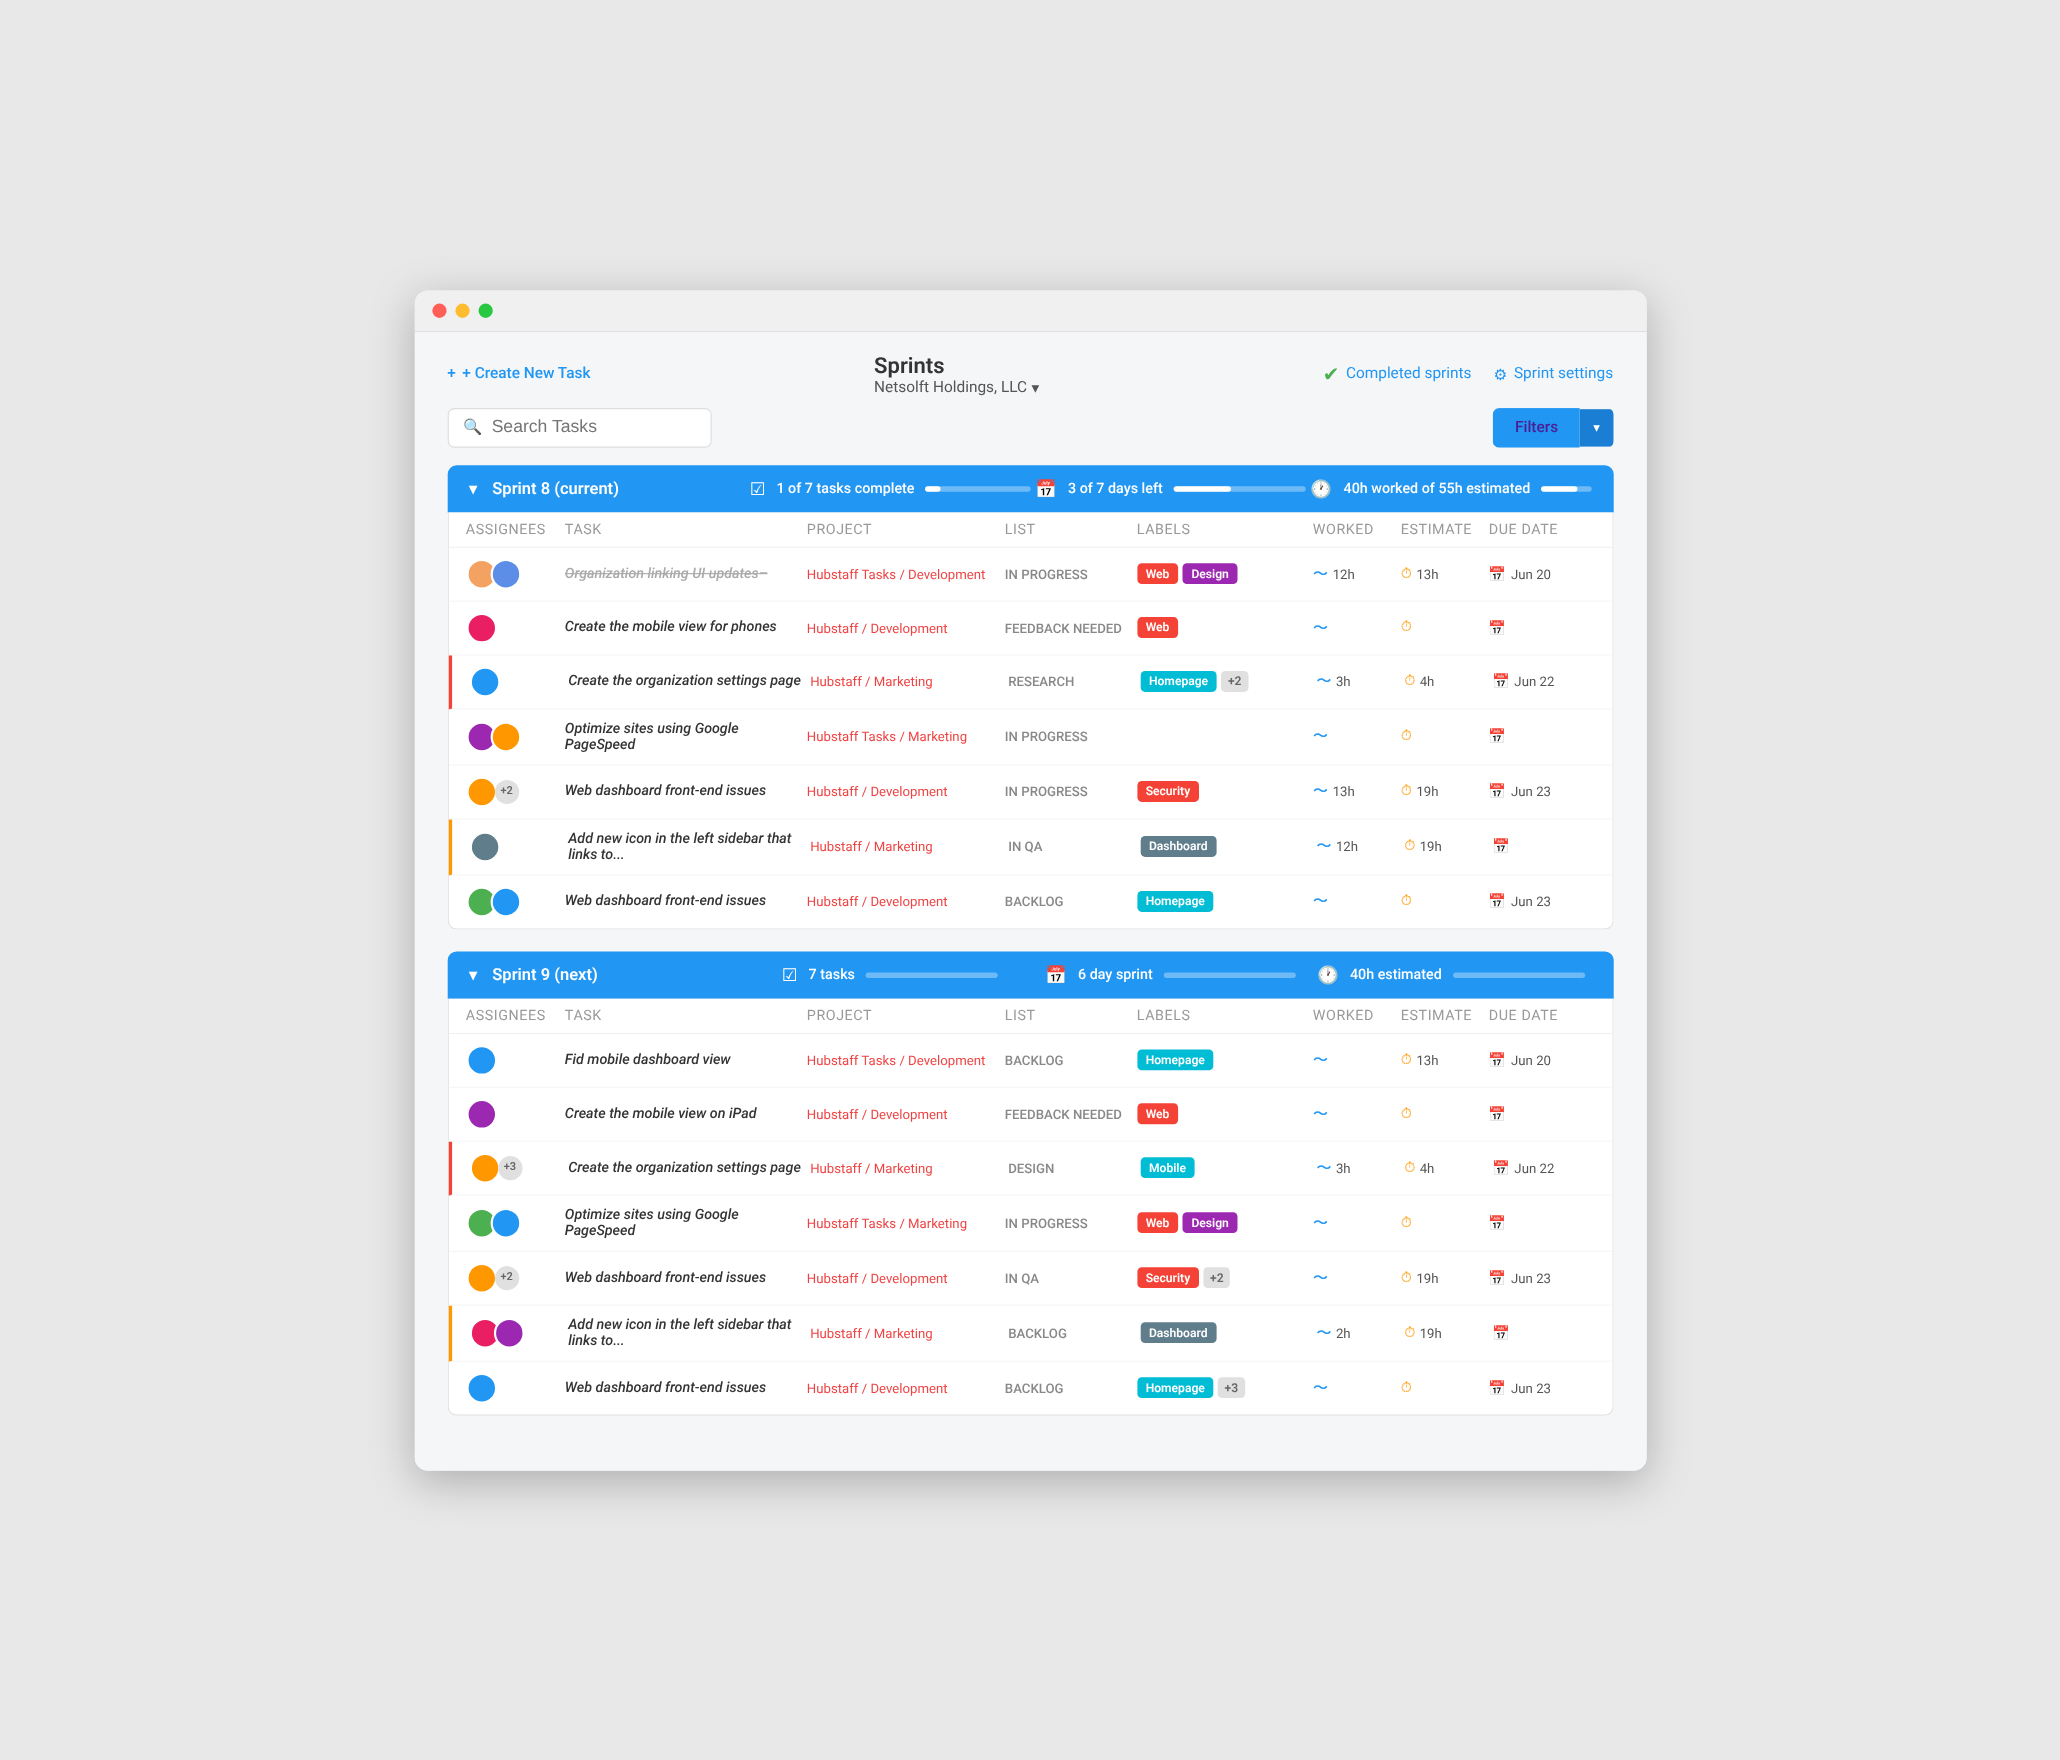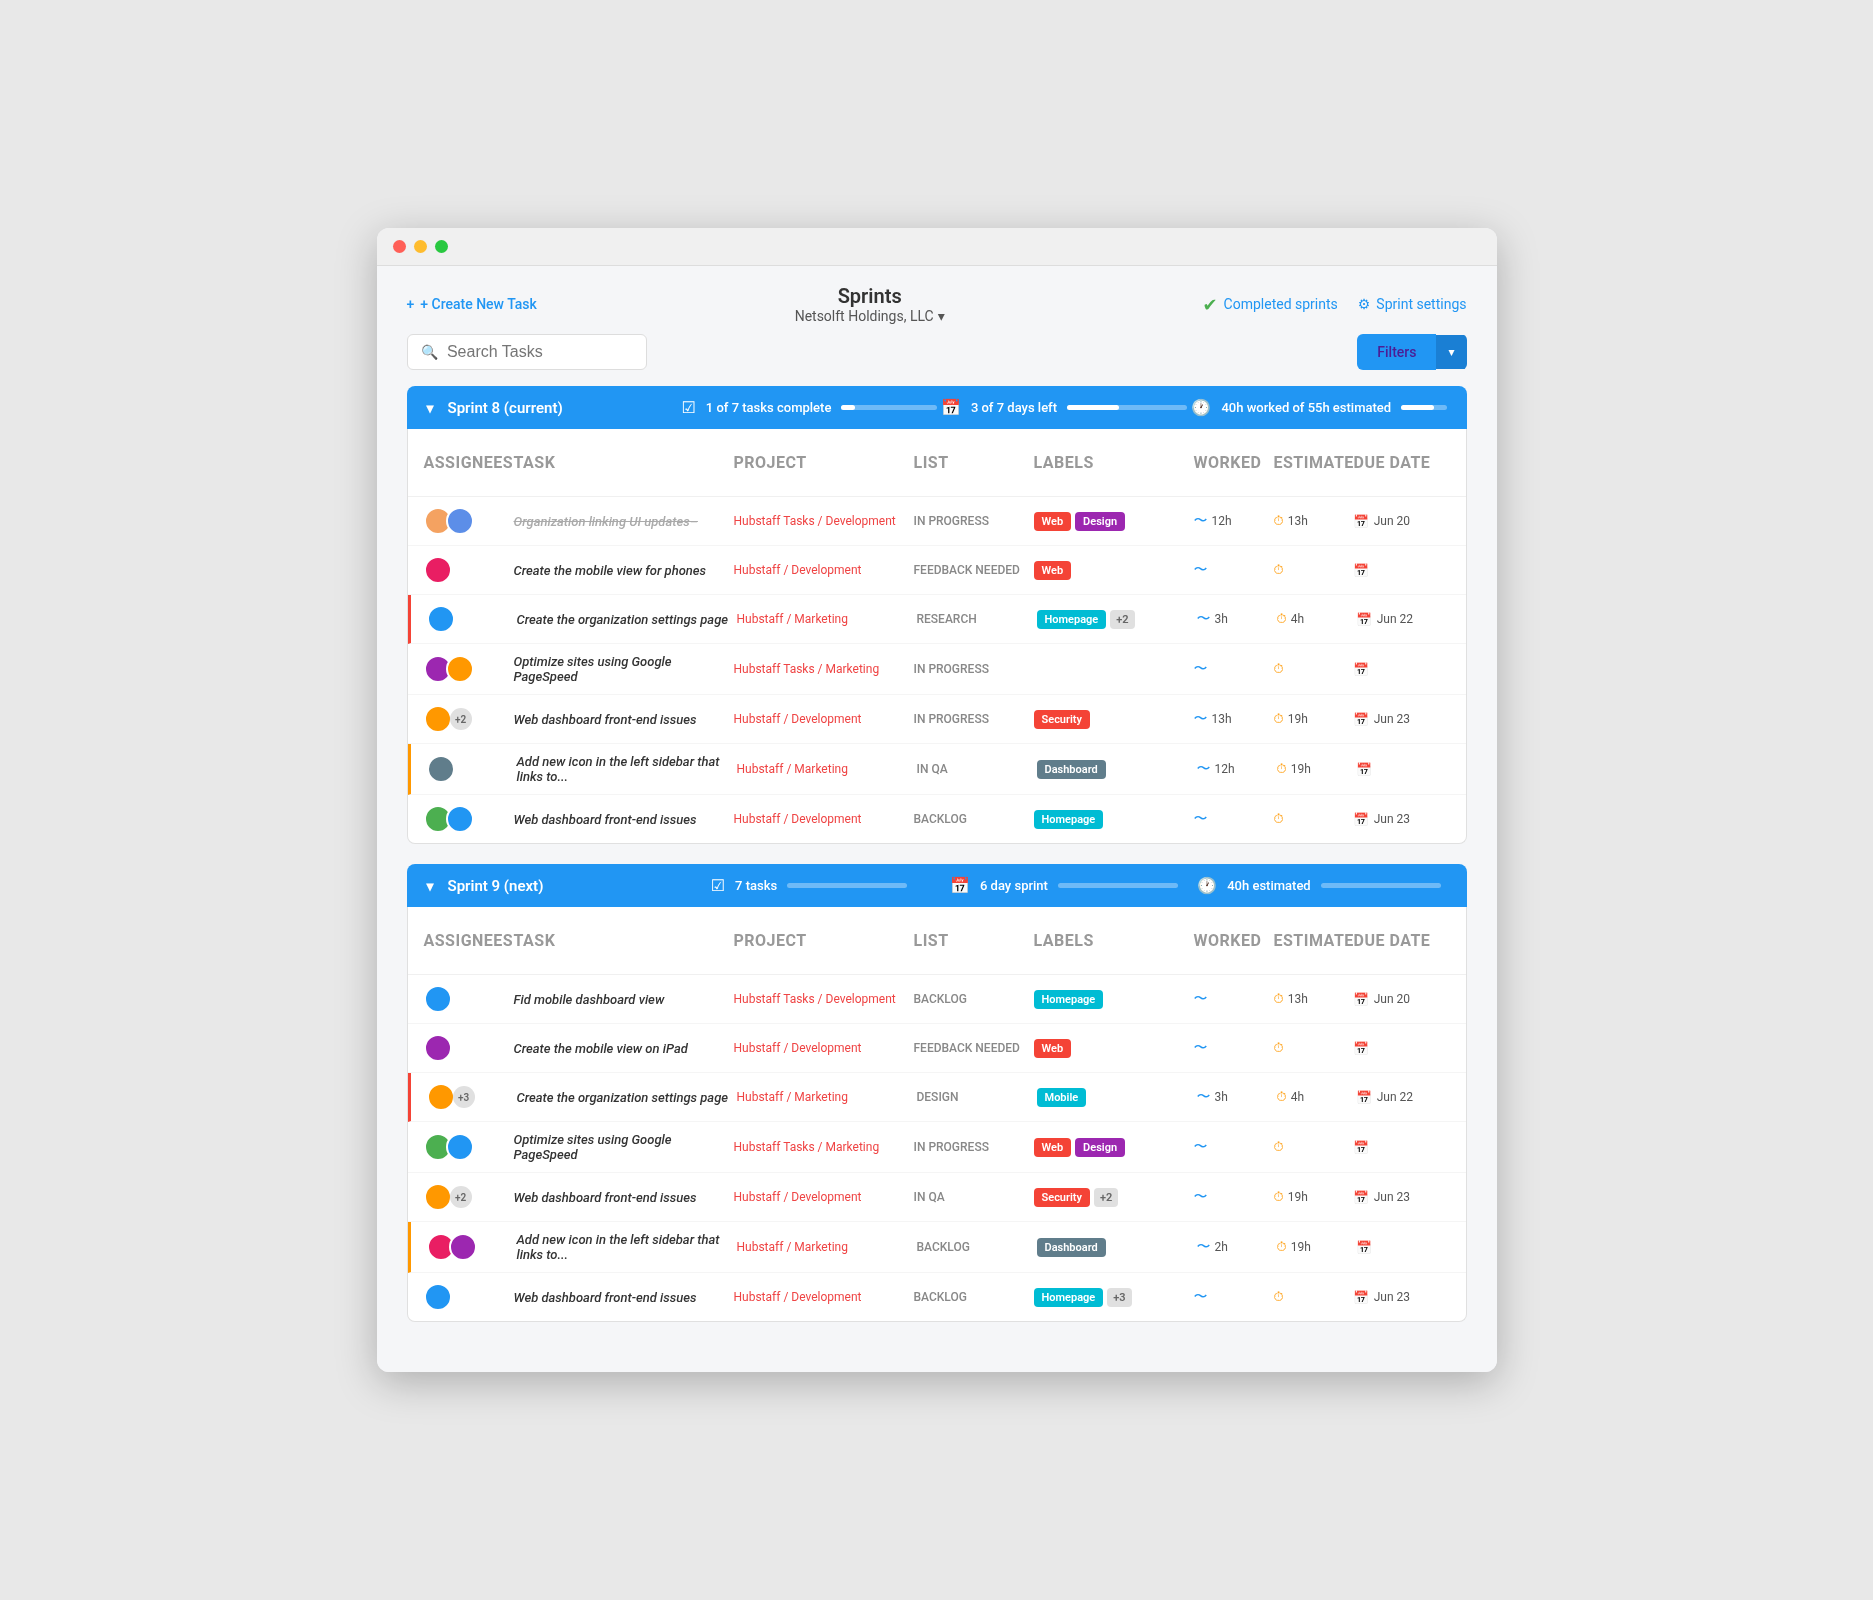--- a/index.html
+++ b/index.html
@@ -160,24 +160,24 @@
     .progress-bar-fill { background: white; border-radius: 4px; height: 5px; }
     .sprint-body {
       background: white;
       border: 1px solid #e0e0e0;
       border-top: none;
       border-radius: 0 0 8px 8px;
     }
     .sprint-col-header {
       display: grid;
       grid-template-columns: 90px 220px 180px 120px 160px 80px 80px 90px;
-      padding: 24px 16px;
-      font-size: 16px;
+      padding: 8px 16px;
+      font-size: 13px;
       color: #999;
-      font-weight: 700;
+      font-weight: 400;
       border-bottom: 1px solid #f0f0f0;
       text-transform: uppercase;
       letter-spacing: 0.5px;
     }
     .task-row {
       display: grid;
       grid-template-columns: 90px 220px 180px 120px 160px 80px 80px 90px;
       padding: 10px 16px;
       align-items: center;
       border-bottom: 1px solid #f5f5f5;
@@ -245,21 +245,21 @@
     <div class="dot dot-green"></div>
   </div>
 
   <div class="page-content">
 
     <div class="top-bar">
       <div class="create-task-btn">
         <span>+</span>
         <span>+ Create New Task</span>
       </div>
-      <div style="display:flex; flex-direction:column; align-items:center;">
+      <div style="display:flex; flex-direction:column; ">
         <div class="page-title">Sprints</div>
         <div class="org-selector">
           <span>Netsolft Holdings, LLC</span>
           <span>▾</span>
         </div>
       </div>
       <div class="top-actions">
         <div class="completed-sprints">
           <span class="green-check">✔</span>
           <span>Completed sprints</span>

